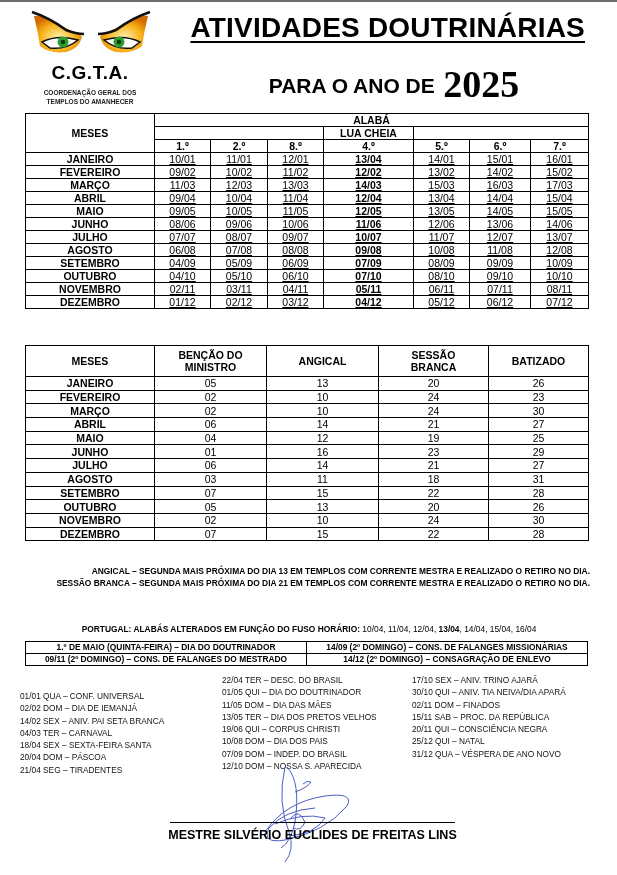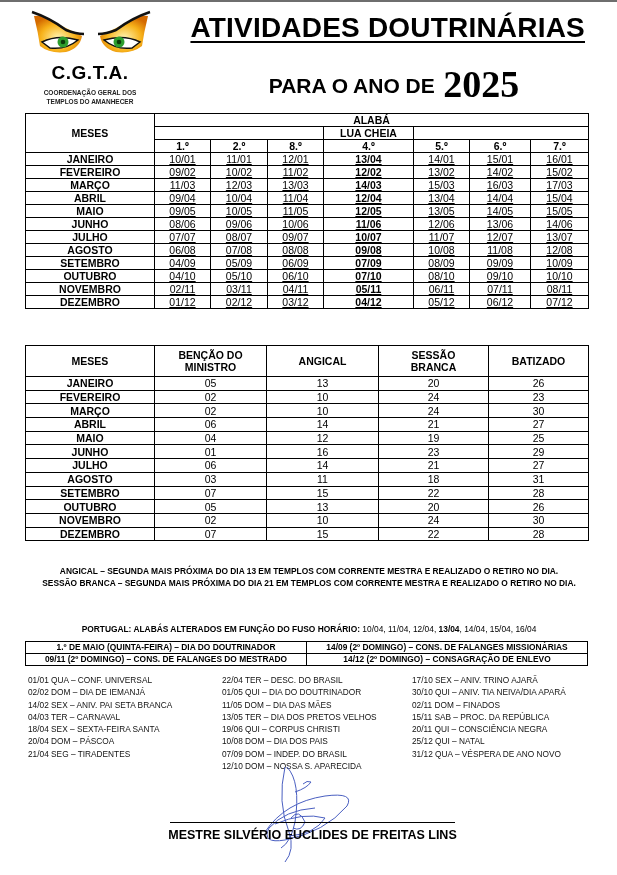--- a/index.html
+++ b/index.html
@@ -24,32 +24,32 @@
     .t1 td.m { font-weight: bold; }
     .t1 td.d { text-decoration: underline; }
     .t1 td.b { font-weight: bold; text-decoration: underline; }
     .t1 th.blank { border-left: 1px solid #000; }
     .t2 { top: 345px; }
     .t2 th { height: 31px; line-height: 12px; }
     .t2 td.m { font-weight: bold; }
     .t2 td { height: 13.7px; }
 
     
-    .notes { position: absolute; left: 28px; top: 565px; width: 562px; text-align: center; font-size: 8.4px; font-weight: bold; line-height: 12.3px; }
+    .notes { position: absolute; left: 28px; top: 565px; width: 562px; text-align: right; font-size: 8.4px; font-weight: bold; line-height: 12.3px; }
     .portugal { position: absolute; left: 28px; top: 623px; width: 562px; text-align: center; font-size: 8.4px; line-height: 12px; }
     .portugal .lbl { font-weight: bold; }
     .portugal .hl { font-weight: bold; }
 
     .t3 { top: 641px; width: 563px; }
     .t3 td { font-size: 8.4px; font-weight: bold; height: 12px; line-height: 11px; width: 50%; }
 
     
     .hcol { position: absolute; top: 674px; font-size: 8.3px; line-height: 12.3px; color: #111; }
     .hcol div { white-space: nowrap; }
-    .h1 { left: 28px; }
+    .h1 { left: 20px; margin-top: 16px; }
     .h2 { left: 222px; }
     .h3 { left: 412px; }
 
     
     .sig { position: absolute; left: 255px; top: 762px; width: 110px; height: 110px; }
     .sigline { position: absolute; left: 170px; top: 822px; width: 285px; height: 1px; background: #000; }
     .signame { position: absolute; left: 140px; top: 826px; width: 345px; text-align: center; font-size: 12.5px; font-weight: bold; line-height: 18px; }
   </style>
 </head>
 <body>

